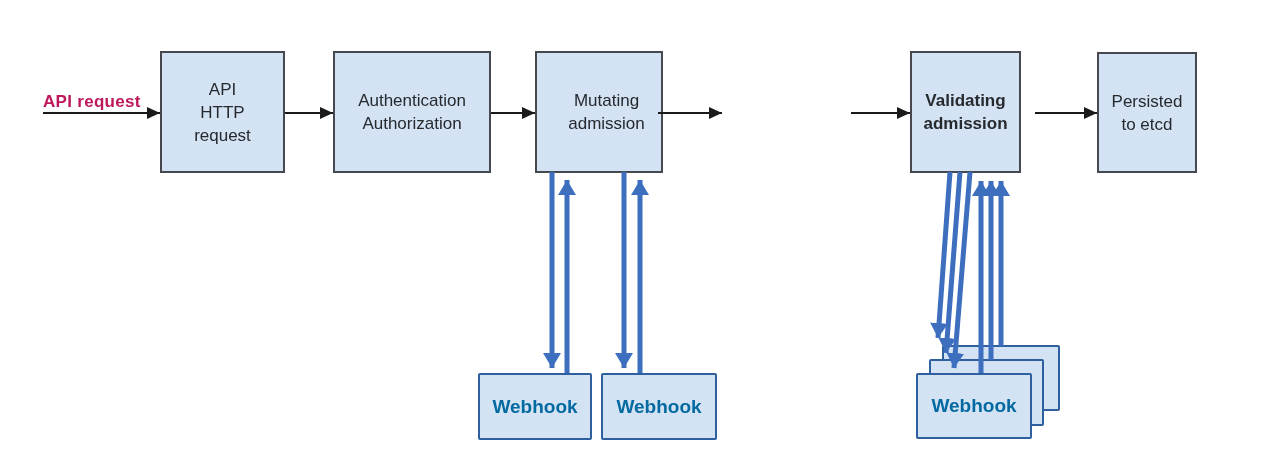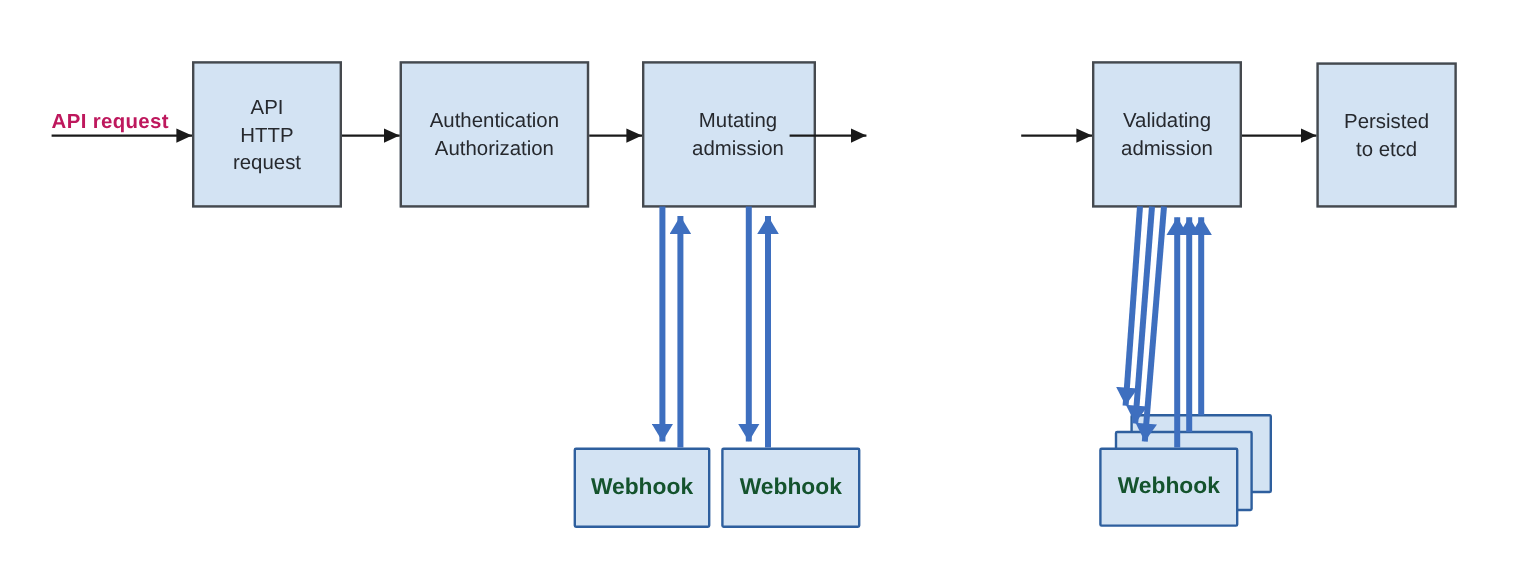--- a/index.html
+++ b/index.html
@@ -8,21 +8,21 @@
     font-family:"Liberation Sans", sans-serif;
   }
   .node{
     position:absolute;display:flex;flex-direction:column;align-items:center;justify-content:center;
     background:#d3e3f3;border:2px solid #45494e;box-sizing:border-box;
     color:#26292e;font-size:17px;line-height:23px;text-align:center;
   }
   .webhook{
     position:absolute;display:flex;align-items:center;justify-content:center;
     background:#d3e3f3;border:2px solid #2e5f9e;border-radius:2px;box-sizing:border-box;
-    color:#14532d;font-size:19px;font-weight:bold;text-align:center;
+    color:#0369a1;font-size:19px;font-weight:bold;text-align:center;
   }
   .flow-label{
     position:absolute;color:#be185d;font-size:17px;font-weight:600;letter-spacing:.3px;white-space:nowrap;
   }
   svg.overlay{position:absolute;left:0;top:0;pointer-events:none;}
   .line{display:block;}
 </style>
 </head>
 <body>
 
@@ -34,32 +34,32 @@
     <span class="line">API</span>
     <span class="line">HTTP</span>
     <span class="line">request</span>
   </div>
 
   <div class="node" style="left:333px;top:51px;width:158px;height:122px;">
     <span class="line">Authentication</span>
     <span class="line">Authorization</span>
   </div>
 
-  <div class="node" style="left:535px;top:51px;width:145px;height:122px;padding-left:15px;">
+  <div class="node" style="left:535px;top:51px;width:128px;height:122px;padding-left:15px;">
     <span class="line">Mutating</span>
     <span class="line">admission</span>
   </div>
 
 
-  <div class="node" style="left:910px;top:51px;width:125px;height:122px;">
+  <div class="node" style="left:910px;top:51px;width:111px;height:122px;font-weight:bold;">
     <span class="line">Validating</span>
     <span class="line">admission</span>
   </div>
 
-  <div class="node" style="left:1097px;top:52px;width:117px;height:121px;">
+  <div class="node" style="left:1097px;top:52px;width:100px;height:121px;">
     <span class="line">Persisted</span>
     <span class="line">to etcd</span>
   </div>
 
   <div class="webhook" style="left:478px;top:373px;width:114px;height:67px;">
     <span>Webhook</span>
   </div>
   <div class="webhook" style="left:601px;top:373px;width:116px;height:67px;">
     <span>Webhook</span>
   </div>

